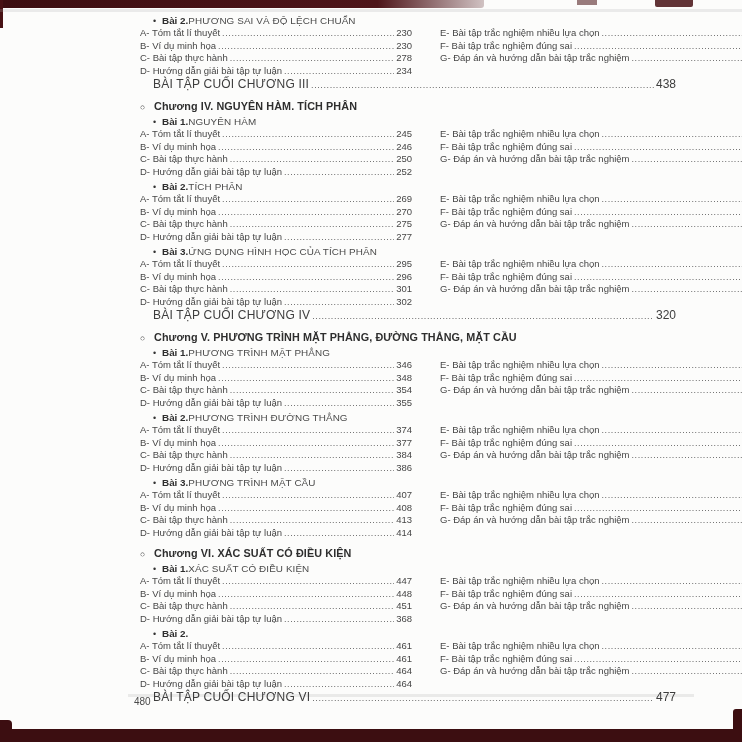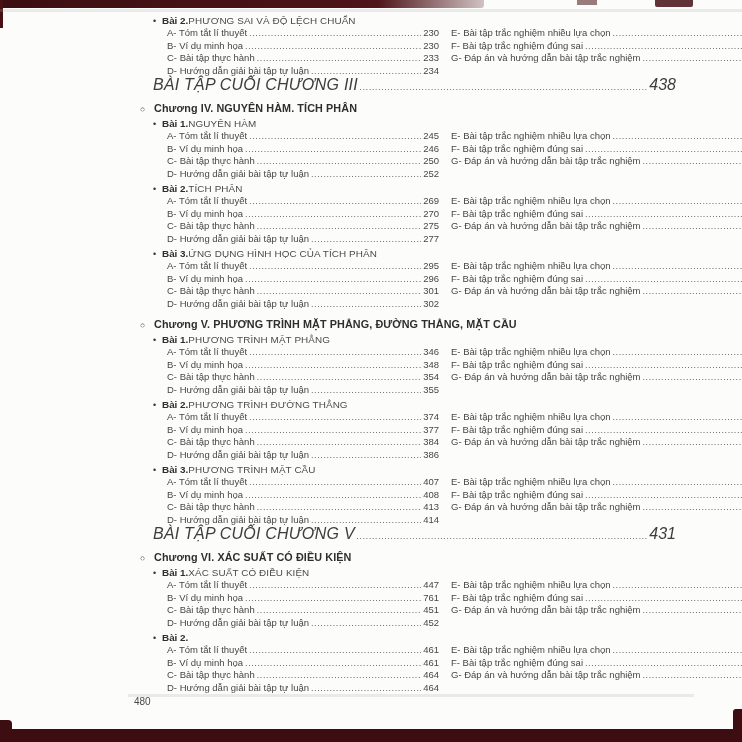--- a/index.html
+++ b/index.html
@@ -33,29 +33,29 @@
   .chapter-row { display:flex; margin:8px 0 2px; font-size:10.8px; line-height:13px;
                  font-weight:bold; color:#2e2e2e; letter-spacing:.1px; }
   .chapter-bullet { width:14px; flex:none; font-weight:normal; font-size:8.5px; color:#444;
                     position:relative; top:1px; }
 
   .lesson-row { display:flex; margin-left:13px; margin-top:2px; font-size:9.9px; line-height:13px; }
   .lesson-bullet { width:9px; flex:none; font-size:9px; color:#333; position:relative; top:.5px; }
   .lesson-num { font-weight:bold; color:#2e2e2e; white-space:pre; }
   .lesson-title { color:#4a4a4a; letter-spacing:.1px; }
 
-  .items-grid { margin-left:27px; display:grid; grid-template-columns:272px 1fr; column-gap:12px; }
+  .items-grid { display:grid; grid-template-columns:272px 1fr; column-gap:28px; }
   .entry-row { display:flex; align-items:baseline; font-size:9.5px; line-height:11.5px; color:#464646; }
   .entry-label { white-space:nowrap; }
   .leader { flex:1 1 auto; overflow:hidden; white-space:nowrap; color:#5d5d5d; margin:0 2px; }
   .leader::after { content:"....................................................................................................................."; font-size:9px; letter-spacing:.6px; }
   .page-num { white-space:nowrap; }
 
   .end-row { display:flex; align-items:baseline; margin-left:13px; margin-top:1px; margin-bottom:1px;
-             font-style:italic; font-size:16px; line-height:13px; color:#3d3d3d; }
+             font-size:12px; line-height:13px; color:#3d3d3d; }
   .end-label { white-space:nowrap; letter-spacing:.2px; }
 
   .folio { position:absolute; left:134px; top:696px; font-size:10px; color:#4a4a4a; }
 </style>
 </head>
 <body>
 
 <div class="photo">
 
   <div class="cover cover-top-a"></div>
@@ -83,21 +83,21 @@
             <span class="page-num">230</span>
           </div>
           <div class="entry-row">
             <span class="entry-label">B- Ví dụ minh họa </span>
             <span class="leader"></span>
             <span class="page-num">230</span>
           </div>
           <div class="entry-row">
             <span class="entry-label">C- Bài tập thực hành </span>
             <span class="leader"></span>
-            <span class="page-num">233</span>
+            <span class="page-num">278</span>
           </div>
           <div class="entry-row">
             <span class="entry-label">D- Hướng dẫn giải bài tập tự luận</span>
             <span class="leader"></span>
             <span class="page-num">234</span>
           </div>
         </div>
         <div class="col">
           <div class="entry-row">
             <span class="entry-label">E- Bài tập trắc nghiệm nhiều lựa chọn </span>
@@ -244,20 +244,25 @@
           <div class="entry-row">
             <span class="entry-label">F- Bài tập trắc nghiệm đúng sai </span>
             <span class="leader"></span>
           </div>
           <div class="entry-row">
             <span class="entry-label">G- Đáp án và hướng dẫn bài tập trắc nghiệm</span>
             <span class="leader"></span>
           </div>
         </div>
       </div>
+      <div class="end-row">
+        <span class="end-label">BÀI TẬP CUỐI CHƯƠNG IV</span>
+        <span class="leader"></span>
+        <span class="page-num">320</span>
+      </div>
       <div class="chapter-row">
         <span class="chapter-bullet">○</span>
         <span class="chapter-text">Chương V. PHƯƠNG TRÌNH MẶT PHẲNG, ĐƯỜNG THẲNG, MẶT CẦU</span>
       </div>
       <div class="lesson-row">
         <span class="lesson-bullet">•</span>
         <span class="lesson-num">Bài 1.</span>
         <span class="lesson-title"> PHƯƠNG TRÌNH MẶT PHẲNG</span>
       </div>
       <div class="items-grid">
@@ -377,55 +382,50 @@
           <div class="entry-row">
             <span class="entry-label">F- Bài tập trắc nghiệm đúng sai </span>
             <span class="leader"></span>
           </div>
           <div class="entry-row">
             <span class="entry-label">G- Đáp án và hướng dẫn bài tập trắc nghiệm</span>
             <span class="leader"></span>
           </div>
         </div>
       </div>
-      <div class="end-row">
-        <span class="end-label">BÀI TẬP CUỐI CHƯƠNG V</span>
-        <span class="leader"></span>
-        <span class="page-num">431</span>
-      </div>
       <div class="chapter-row">
         <span class="chapter-bullet">○</span>
         <span class="chapter-text">Chương VI. XÁC SUẤT CÓ ĐIỀU KIỆN</span>
       </div>
       <div class="lesson-row">
         <span class="lesson-bullet">•</span>
         <span class="lesson-num">Bài 1.</span>
         <span class="lesson-title"> XÁC SUẤT CÓ ĐIỀU KIỆN</span>
       </div>
       <div class="items-grid">
         <div class="col">
           <div class="entry-row">
             <span class="entry-label">A- Tóm tắt lí thuyết</span>
             <span class="leader"></span>
             <span class="page-num">447</span>
           </div>
           <div class="entry-row">
             <span class="entry-label">B- Ví dụ minh họa </span>
             <span class="leader"></span>
-            <span class="page-num">761</span>
+            <span class="page-num">448</span>
           </div>
           <div class="entry-row">
             <span class="entry-label">C- Bài tập thực hành </span>
             <span class="leader"></span>
             <span class="page-num">451</span>
           </div>
           <div class="entry-row">
             <span class="entry-label">D- Hướng dẫn giải bài tập tự luận</span>
             <span class="leader"></span>
-            <span class="page-num">452</span>
+            <span class="page-num">368</span>
           </div>
         </div>
         <div class="col">
           <div class="entry-row">
             <span class="entry-label">E- Bài tập trắc nghiệm nhiều lựa chọn </span>
             <span class="leader"></span>
           </div>
           <div class="entry-row">
             <span class="entry-label">F- Bài tập trắc nghiệm đúng sai </span>
             <span class="leader"></span>
@@ -470,17 +470,22 @@
           </div>
           <div class="entry-row">
             <span class="entry-label">F- Bài tập trắc nghiệm đúng sai </span>
             <span class="leader"></span>
           </div>
           <div class="entry-row">
             <span class="entry-label">G- Đáp án và hướng dẫn bài tập trắc nghiệm</span>
             <span class="leader"></span>
           </div>
         </div>
+      </div>
+      <div class="end-row">
+        <span class="end-label">BÀI TẬP CUỐI CHƯƠNG VI</span>
+        <span class="leader"></span>
+        <span class="page-num">477</span>
       </div>
     </div>
 
   <div class="folio">480</div>
 </div>
 
 </body></html>

